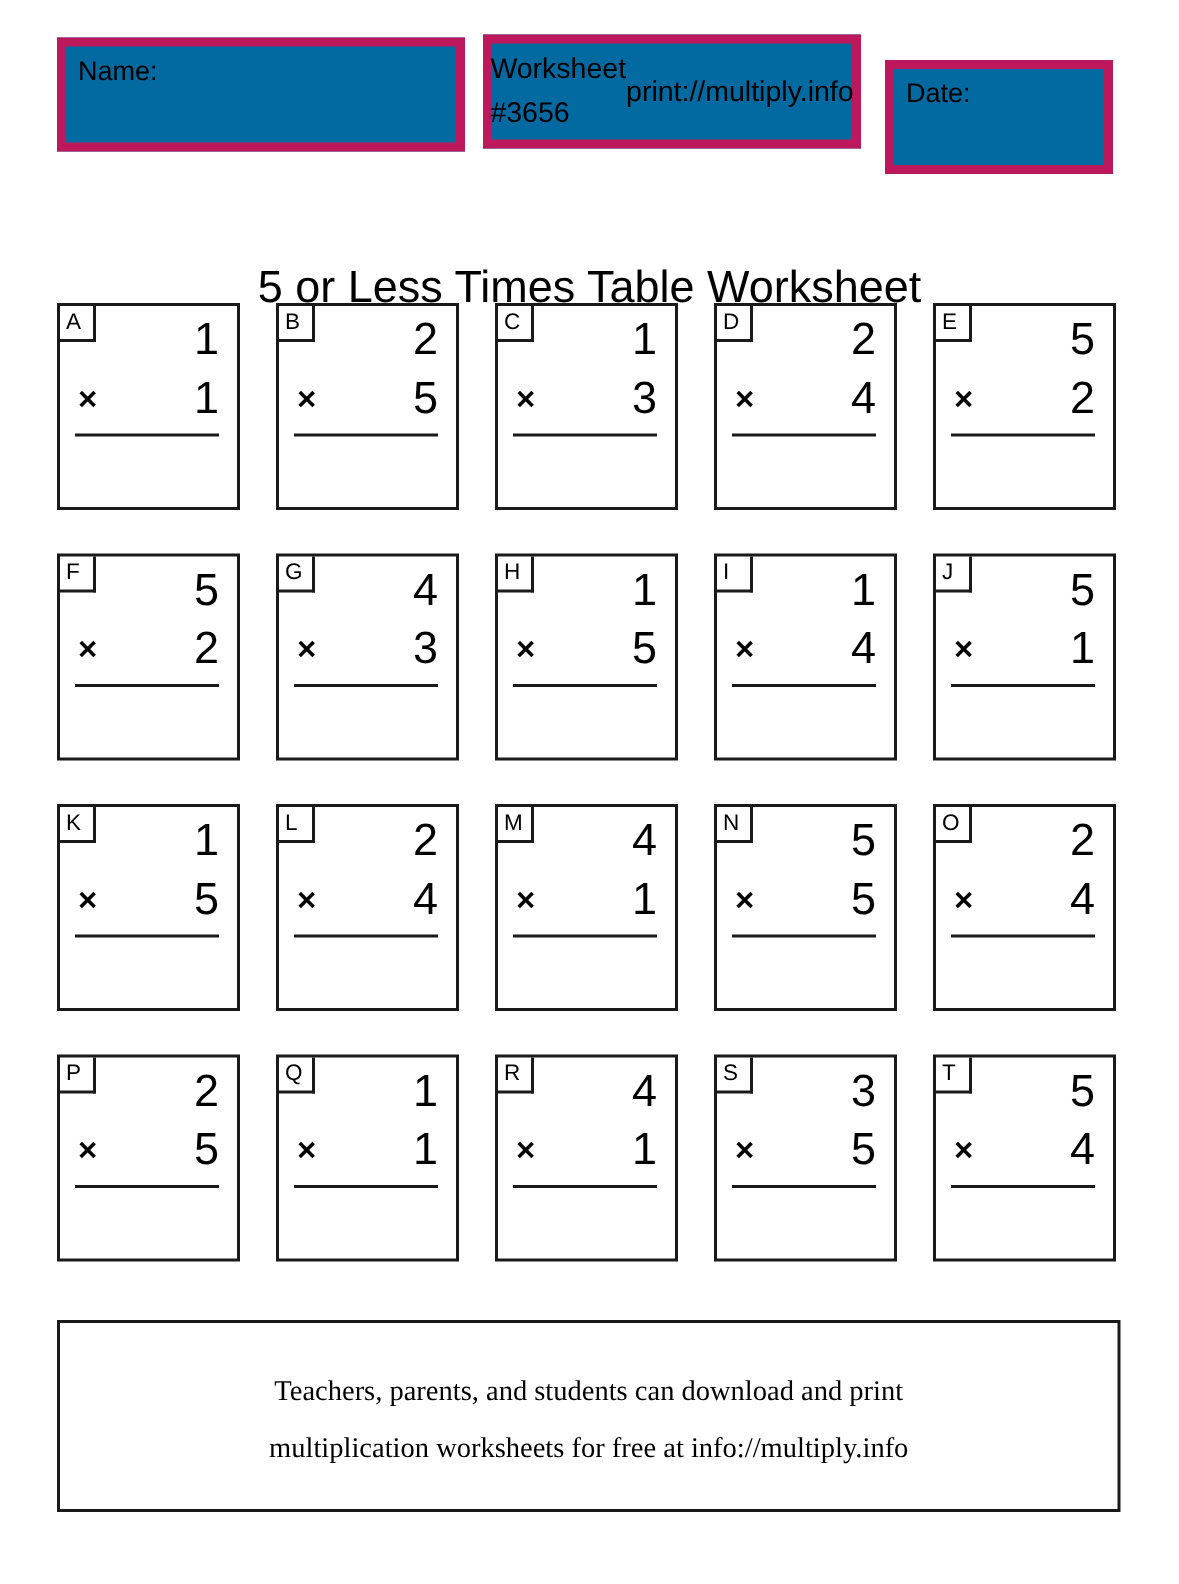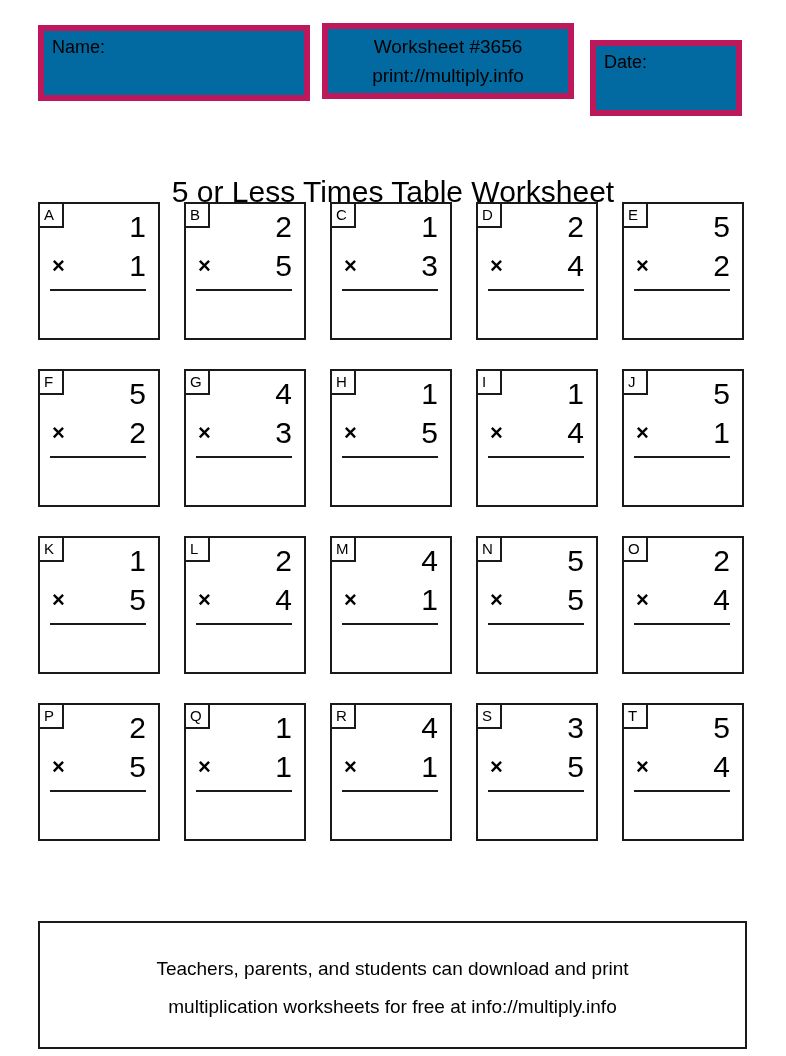--- a/index.html
+++ b/index.html
@@ -10,22 +10,22 @@
     color: #000000;
     position: relative;
   }
   .page { position: absolute; inset: 0; background: #ffffff; }
 
   
   .hdr-box { position: absolute; border: 6px solid #be185d; background: #0369a1; }
   .name-box  { left: 38px;  top: 25px; width: 272px; height: 76px; }
   .date-box  { left: 590px; top: 40px; width: 152px; height: 76px; }
   .ws-box    { left: 322px; top: 23px; width: 252px; height: 76px;
-               display: flex; flex-direction: column; justify-content: center;
-               align-items: center; text-align: right; }
+               display: flex; flex-direction: row; justify-content: center;
+               align-items: center; text-align: left; }
   .hdr-label { font-size: 18px; padding: 6px 0 0 8px; display: inline-block; }
   .ws-line   { font-size: 19px; line-height: 29px; }
 
   
   .title { position: absolute; top: 131px; left: 0; width: 100%;
            text-align: center; font-size: 30px; font-weight: 400; margin-top: 44px; }
 
   
   .grid { position: absolute; left: 38px; top: 202px;
           display: grid; grid-template-columns: repeat(5, 122px);
@@ -36,22 +36,22 @@
                 font-size: 15px; padding: 2px 0 0 4px; }
   .row-top { height: 40px; margin-top: 3px; display: flex;
              justify-content: flex-end; align-items: center;
              padding-right: 12px; font-size: 30px; }
   .row-bottom { height: 38px; display: flex; justify-content: space-between;
                 align-items: center; padding: 0 12px; font-size: 30px; }
   .times { font-size: 22px; font-weight: 700; }
   .answer-line { border-top: 2px solid #1a1a1a; margin: 4px 12px 0 10px; }
 
   
-  .footer { position: absolute; left: 38px; top: 921px; width: 709px; height: 128px;
-            border: 2px solid #1a1a1a; text-align: center; padding-top: 27px; }
+  .footer { position: absolute; left: 38px; top: 880px; width: 709px; height: 128px;
+            border: 2px solid #1a1a1a; text-align: center; padding-top: 27px; font-family: Liberation Serif, serif; }
   .footer-line { font-size: 19px; line-height: 38px; }
 </style>
 </head>
 <body>
 
 <div class="page">
 
   <div class="hdr-box name-box">
     <span class="hdr-label">Name:</span>
   </div>

